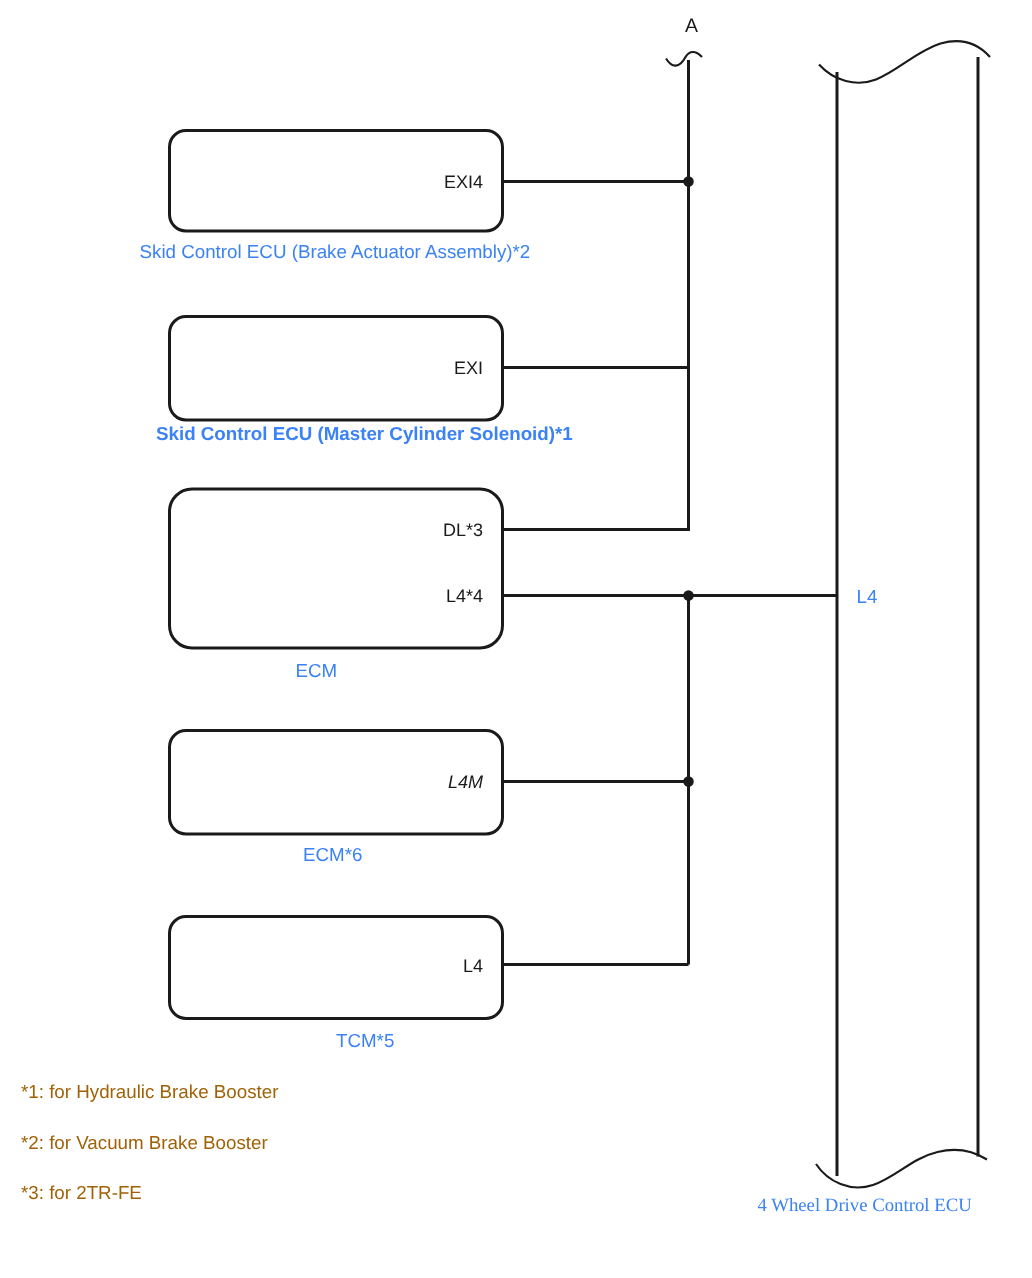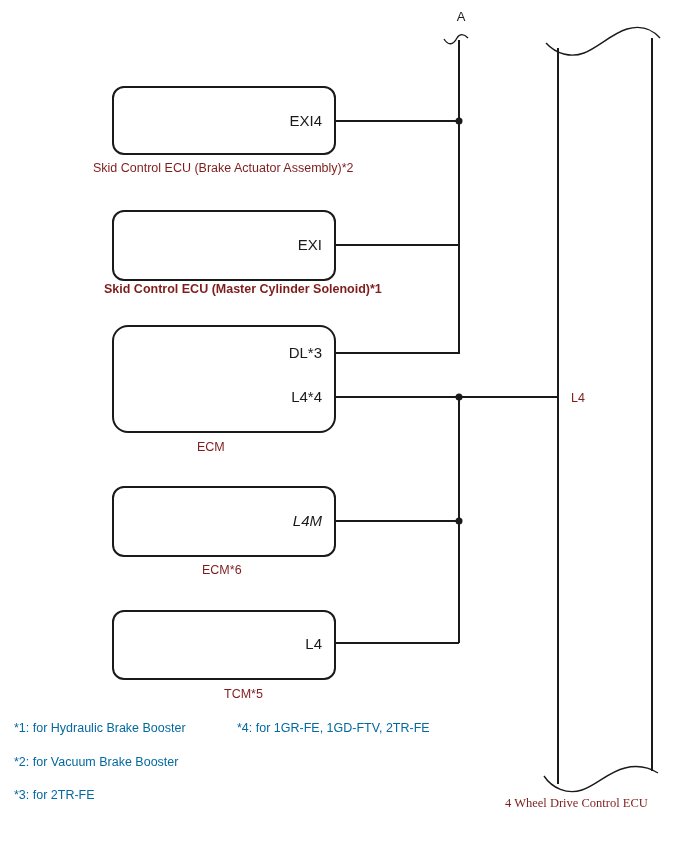--- a/index.html
+++ b/index.html
@@ -28,38 +28,38 @@
     border: 2px solid #1a1a1a;
     border-radius: 12px;
     background: transparent;
     box-sizing: content-box;
   }
   .terminal-label {
     position: absolute;
     right: 12px;
     height: 16px;
     line-height: 16px;
-    font-size: 15px;
+    font-size: 12px;
     white-space: nowrap;
     color: #1a1a1a;
     margin-left: 44px;
   }
   .caption {
     position: absolute;
     font-size: 12.5px;
     line-height: 14px;
     white-space: nowrap;
-    color: #7f1d1d;
+    color: #3b82f6;
   }
   .footnote {
     position: absolute;
     font-size: 12.5px;
     line-height: 14px;
     white-space: nowrap;
-    color: #0369a1;
+    color: #a16207;
   }
   .connector-label {
     position: absolute;
     font-size: 13px;
     line-height: 15px;
     text-align: center;
     color: #1a1a1a;
   }
 </style>
 </head>
@@ -128,15 +128,14 @@
     <span class="terminal-label" style="top:24px;">L4</span>
   </div>
   <div class="caption" style="left:224px; top:687px;">TCM*5</div>
 
   <div class="caption" style="left:571px; top:391px;">L4</div>
   <div class="caption" style="left:505px; top:796px;font-family:Liberation Serif, serif;">4 Wheel Drive Control ECU</div>
 
   <div class="footnote" style="left:14px; top:721px;">*1: for Hydraulic Brake Booster</div>
   <div class="footnote" style="left:14px; top:755px;">*2: for Vacuum Brake Booster</div>
   <div class="footnote" style="left:14px; top:788px;">*3: for 2TR-FE</div>
-  <div class="footnote" style="left:237px; top:721px;">*4: for 1GR-FE, 1GD-FTV, 2TR-FE</div>
 
 </div>
 
 </body></html>

